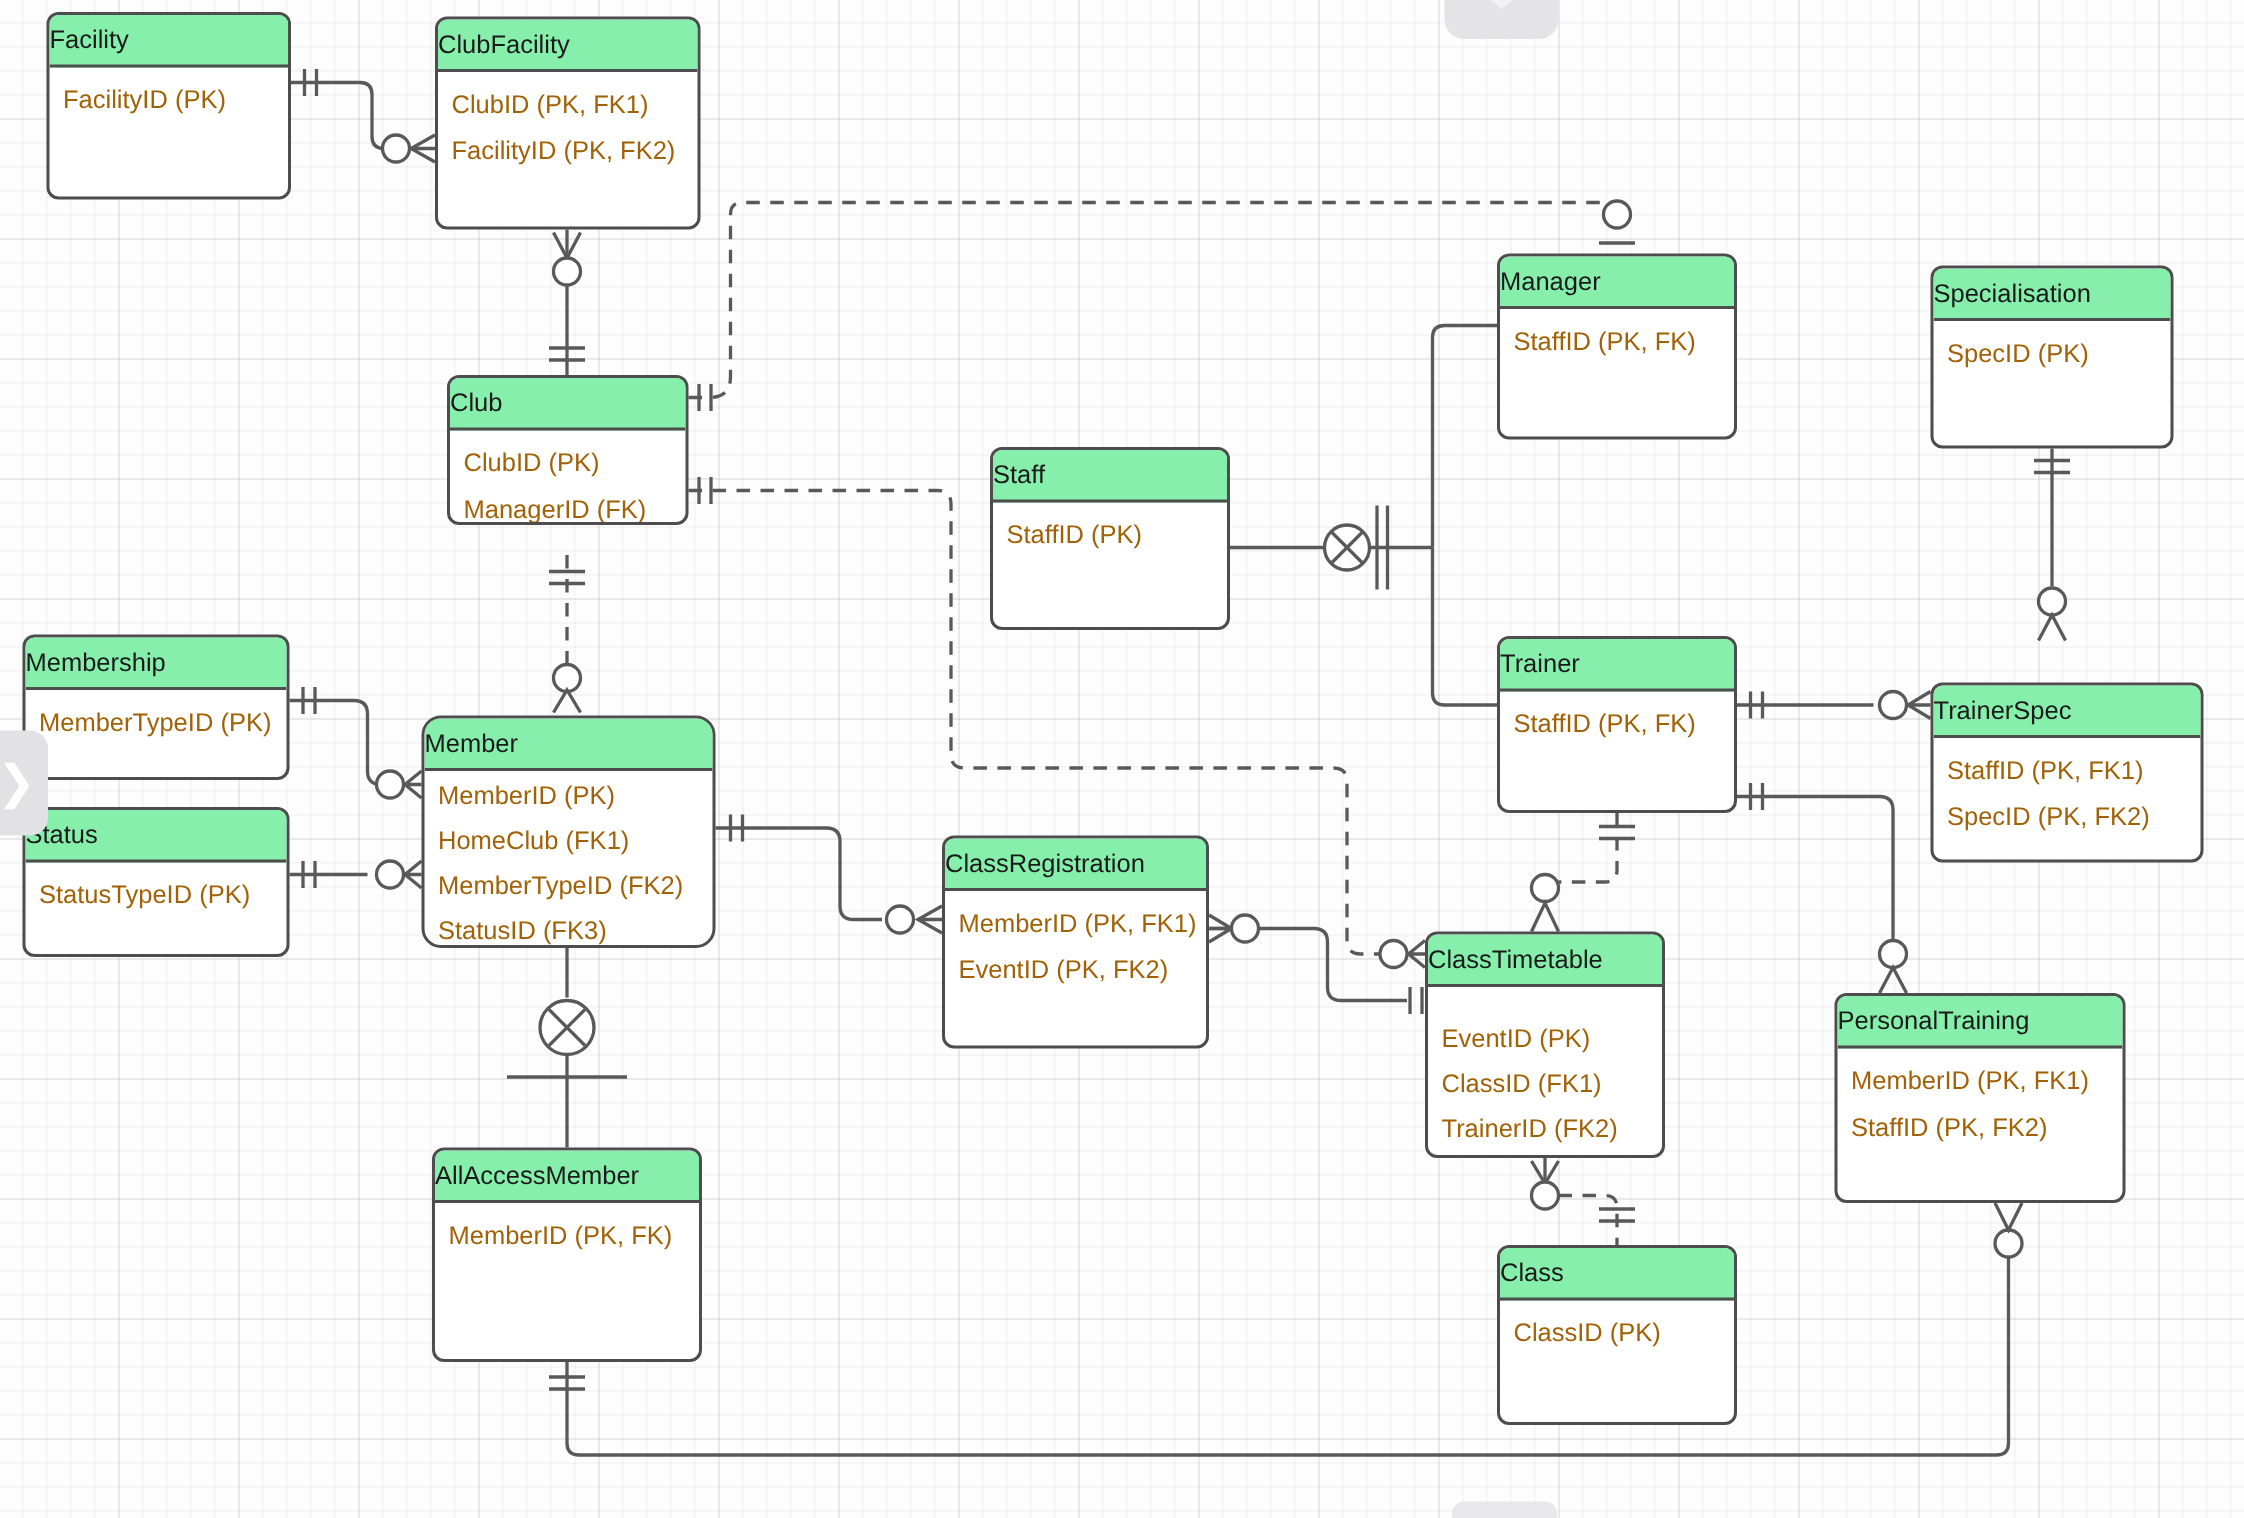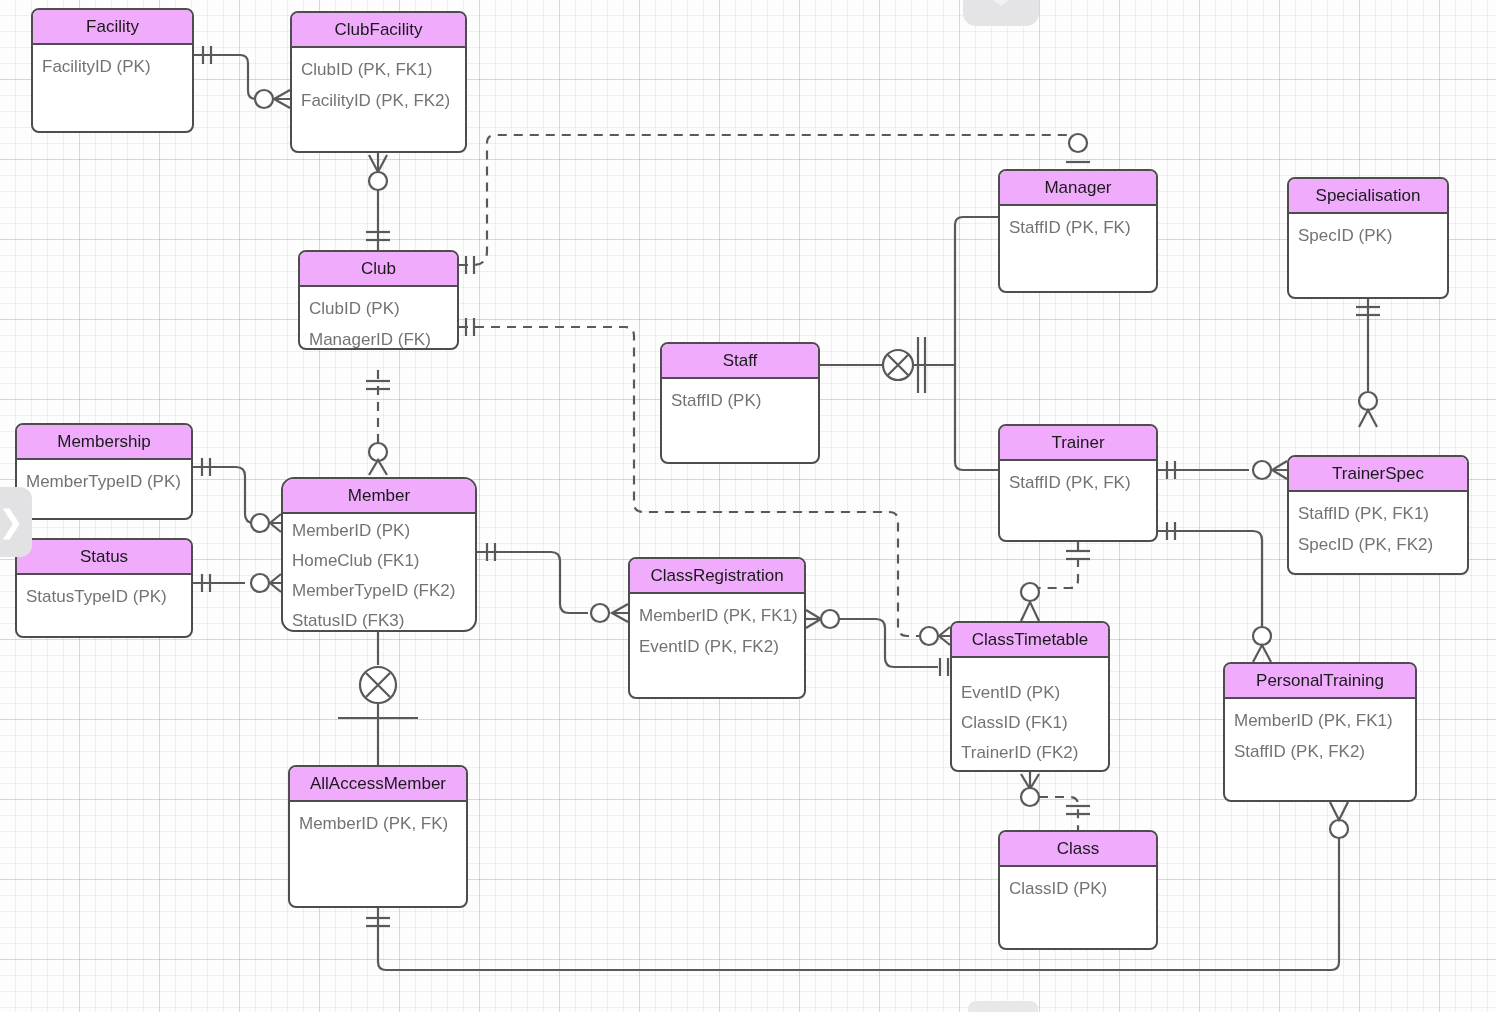--- a/index.html
+++ b/index.html
@@ -24,29 +24,29 @@
   .entity{
     position:absolute;
     background:#ffffff;
     border:2px solid #4d4d4d;
     border-radius:8px;
     box-sizing:border-box;
     overflow:hidden;
   }
   .ent-title{
     height:33px;line-height:33px;
-    text-align:center;
+    text-align:left;
     font-size:17px;color:#1a1a1a;
     border-bottom:2px solid #4d4d4d;
-    background:#f0abfc;
+    background:#86efac;
     white-space:nowrap;
   }
   .ent-body{padding:6px 0 0 0;}
   .attr{
-    font-size:17px;color:#737373;
+    font-size:17px;color:#a16207;
     padding:2px 8px 2px 9px;
     line-height:27px;
     white-space:nowrap;
   }
   .attr.tight{line-height:30px;padding-top:0;padding-bottom:0;}
 
   
   #panel-handle{
     position:absolute;left:-38px;top:487px;width:70px;height:70px;
     background:#e2e2e4;border-radius:12px;
@@ -206,21 +206,21 @@
   </div>
 
   <div class="entity" style="left:298px;top:250px;width:161px;height:100px;">
     <div class="ent-title">Club</div>
     <div class="ent-body">
       <div class="attr">ClubID (PK)</div>
       <div class="attr">ManagerID (FK)</div>
     </div>
   </div>
 
-  <div class="entity" style="left:660px;top:298px;width:160px;height:122px;margin-top:44px;">
+  <div class="entity" style="left:660px;top:298px;width:160px;height:122px;">
     <div class="ent-title">Staff</div>
     <div class="ent-body">
       <div class="attr">StaffID (PK)</div>
     </div>
   </div>
 
   <div class="entity" style="left:998px;top:169px;width:160px;height:124px;">
     <div class="ent-title">Manager</div>
     <div class="ent-body">
       <div class="attr">StaffID (PK, FK)</div>

